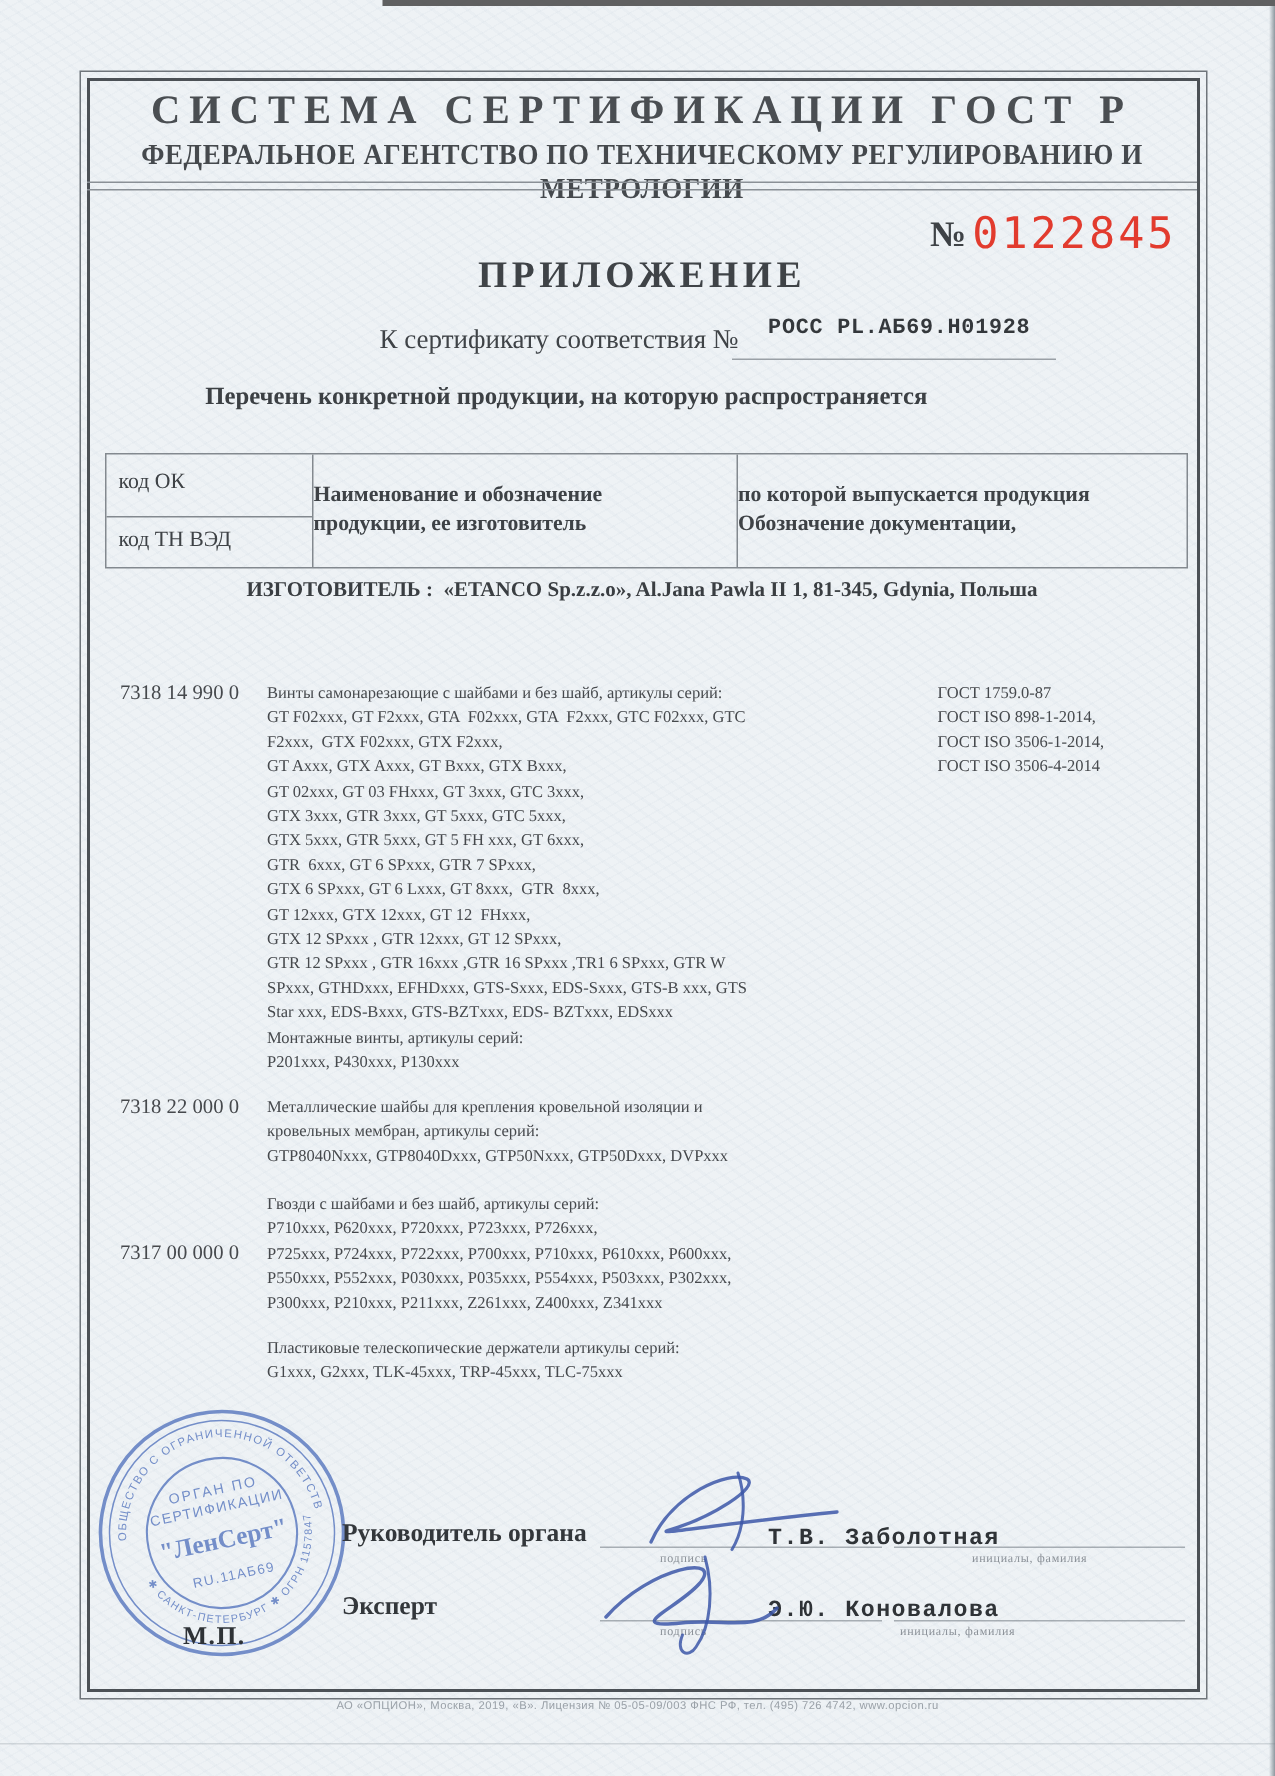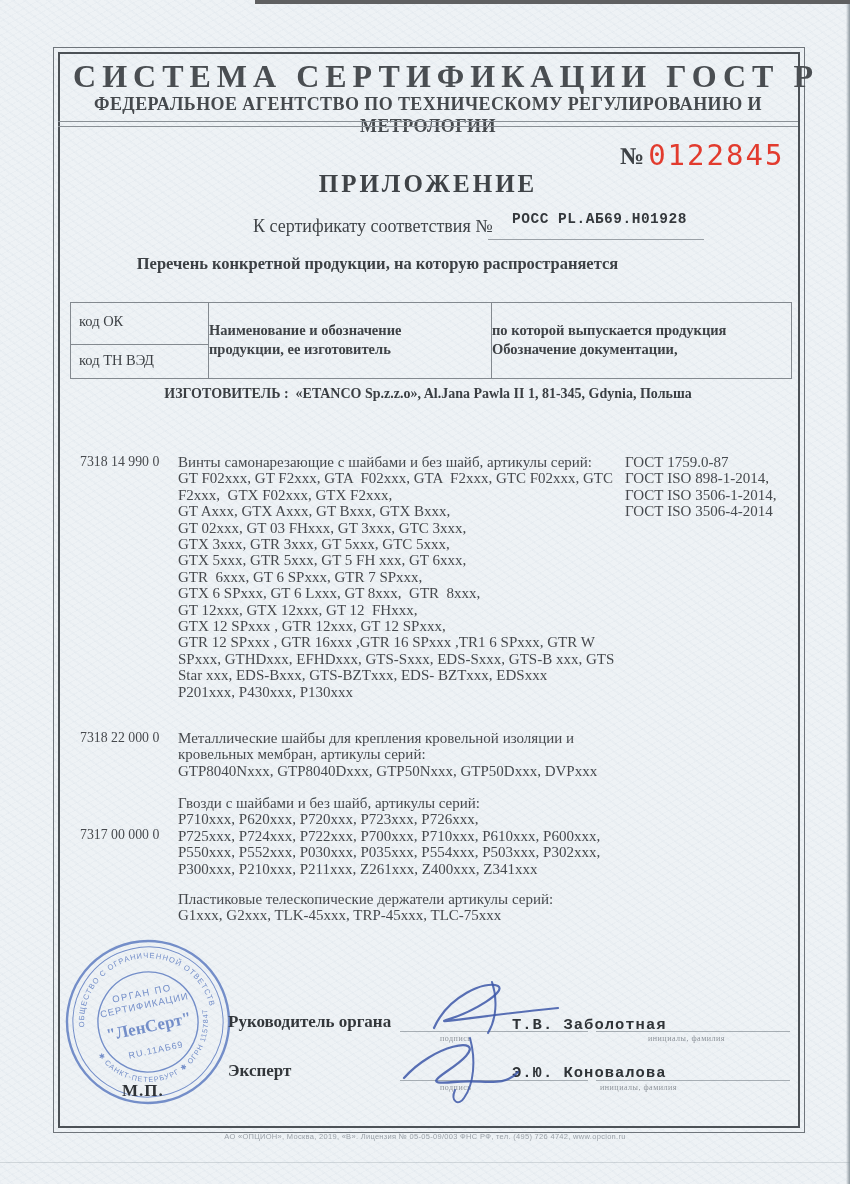--- a/index.html
+++ b/index.html
@@ -25,22 +25,22 @@
     position:absolute;left:53px;top:47px;width:750px;height:1084px;
     border:1px solid #6f757b;
   }
   .frame-inner{
     position:absolute;left:4px;top:4px;right:4px;bottom:4px;
     border:2px solid #4c5156;
   }
   .abs{position:absolute;}
   .header-title{
     left:53px;top:58px;width:750px;
-    font-size:32px;font-weight:bold;letter-spacing:6px;
-    color:#4a4e52;text-align:center;margin-left:18px;
+    font-size:27px;font-weight:bold;letter-spacing:6px;
+    color:#4a4e52;text-align:center;
   }
   .header-sub{
     left:53px;top:94px;width:750px;
     font-size:18px;font-weight:bold;letter-spacing:.4px;
     color:#45494d;text-align:center;transform:scaleY(1.08);
   }
   .header-rule{
     left:58px;top:121px;width:740px;height:4px;
     border-top:1px solid #8a9096;border-bottom:1px solid #8a9096;
   }
@@ -67,21 +67,21 @@
   .tbl .v1{position:absolute;left:137px;top:0;bottom:0;width:1px;background:#83898f;}
   .tbl .v2{position:absolute;left:420px;top:0;bottom:0;width:1px;background:#83898f;}
   .tbl .h1{position:absolute;left:0;top:41px;width:137px;height:1px;background:#83898f;}
   .tbl .c{position:absolute;font-size:14.5px;color:#3e4246;}
   .code-ok{left:8px;top:10px;}
   .code-tnved{left:8px;top:49px;}
   .tbl .colhead{font-weight:bold;line-height:19px;text-align:left;}
   .head-name{left:138px;top:18px;width:282px;}
   .head-docs{left:421px;top:18px;width:299px;}
   .manufacturer{left:53px;top:386px;width:750px;text-align:center;font-size:14px;font-weight:bold;color:#3a3e42;}
-  .body-text{font-size:15px;line-height:16.4px;color:#46494d;}
+  .body-text{font-size:11px;line-height:16.4px;color:#46494d;}
   .line{white-space:pre;}
   .prod-code{position:absolute;left:80px;font-size:13.8px;color:#46494d;white-space:pre;}
   .prod-lines{position:absolute;left:178px;width:450px;}
   .docs-lines{position:absolute;left:625px;width:170px;}
   .stamp-wrap{left:58px;top:932px;width:180px;height:180px;opacity:.78;}
   .mp-label{left:122px;top:1038px;font-size:17px;font-weight:bold;color:#2e3236;letter-spacing:1px;margin-top:43px;}
   .role1{left:228px;top:1012px;font-size:17px;font-weight:bold;color:#33373b;}
   .role2{left:228px;top:1061px;font-size:17px;font-weight:bold;color:#33373b;}
   .sigline{height:1px;background:rgba(110,118,126,.55);}
   .sigline1a{left:400px;top:1031px;width:188px;}
@@ -167,20 +167,21 @@
       <div class="line">GT 02xxx, GT 03 FHxxx, GT 3xxx, GTC 3xxx,</div>
       <div class="line">GTX 3xxx, GTR 3xxx, GT 5xxx, GTC 5xxx,</div>
       <div class="line">GTX 5xxx, GTR 5xxx, GT 5 FH xxx, GT 6xxx,</div>
       <div class="line">GTR  6xxx, GT 6 SPxxx, GTR 7 SPxxx,</div>
       <div class="line">GTX 6 SPxxx, GT 6 Lxxx, GT 8xxx,  GTR  8xxx,</div>
       <div class="line">GT 12xxx, GTX 12xxx, GT 12  FHxxx,</div>
       <div class="line">GTX 12 SPxxx , GTR 12xxx, GT 12 SPxxx,</div>
       <div class="line">GTR 12 SPxxx , GTR 16xxx ,GTR 16 SPxxx ,TR1 6 SPxxx, GTR W</div>
       <div class="line">SPxxx, GTHDxxx, EFHDxxx, GTS-Sxxx, EDS-Sxxx, GTS-B xxx, GTS</div>
       <div class="line">Star xxx, EDS-Bxxx, GTS-BZTxxx, EDS- BZTxxx, EDSxxx</div>
+      <div class="line">Монтажные винты, артикулы серий:</div>
       <div class="line">P201xxx, P430xxx, P130xxx</div>
     </div>
   <div class="docs-lines body-text" style="top:454px">
       <div class="line">ГОСТ 1759.0-87</div>
       <div class="line">ГОСТ ISO 898-1-2014,</div>
       <div class="line">ГОСТ ISO 3506-1-2014,</div>
       <div class="line">ГОСТ ISO 3506-4-2014</div>
     </div>
 
   <div class="prod-code" style="top:730px">7318 22 000 0</div>

